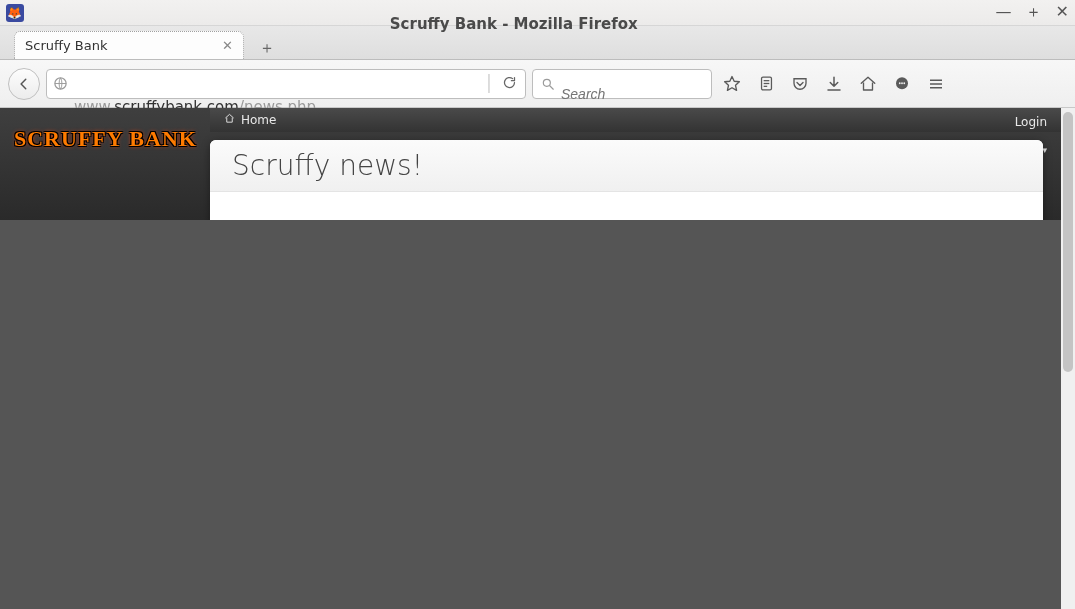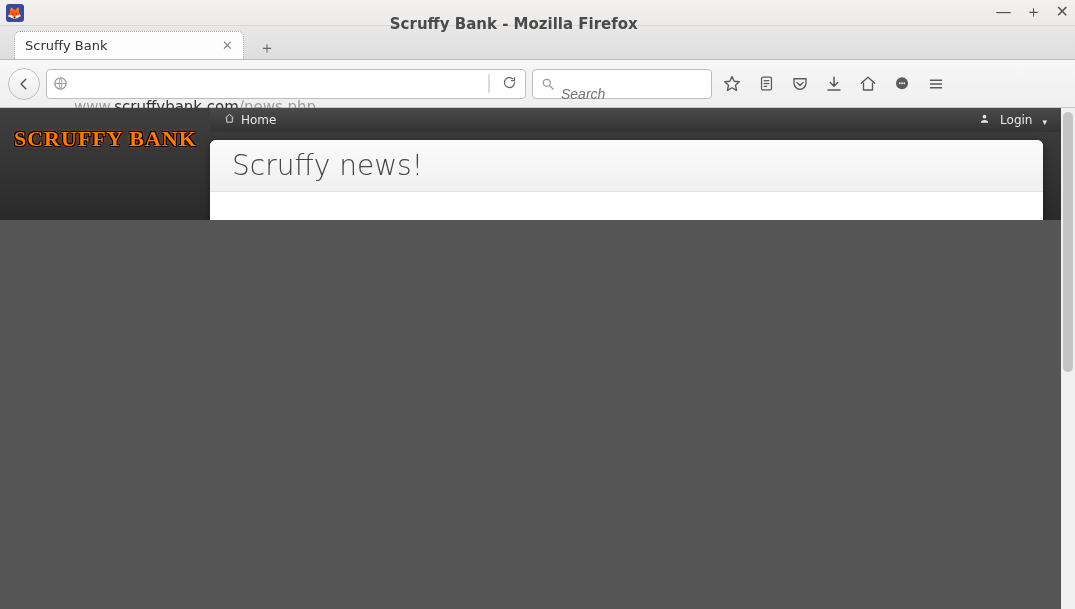--- a/index.html
+++ b/index.html
@@ -35,21 +35,21 @@
   .viewport { position:relative; height:calc(609px - 26px - 34px - 48px); background:#3a3a3a; overflow:hidden;}
   .scrollbar { position:absolute; right:0; top:0; width:14px; height:100%; background:#f0f0f0;}
   .scroll-thumb { position:absolute; right:2px; top:4px; width:10px; height:260px; background:#c4c4c4; border-radius:5px;}
 
   
   .page { position:absolute; left:0; top:0; right:14px; bottom:0; background: #2b2b2b; }
   .page-dark { background:linear-gradient(#3f3f3f,#2a2a2a); height:112px; position:relative;}
   .brand { position:absolute; left:14px; top:18px; font-family: "Comic Sans MS", cursive; font-weight:bold; font-size:22px; letter-spacing:1px; color:#ff7b00; text-shadow: -1px -1px 0 #000, 1px -1px 0 #000, -1px 1px 0 #000, 1px 1px 0 #000, 0 0 4px #ff3c00;}
   .topnav { position:absolute; left:210px; top:0; right:0; height:16px; background:linear-gradient(#4a4a4a,#333); display:flex; align-items:center; color:#e8e8e8; font-size:12px; padding:12px 14px;}
   .topnav .home { display:flex; align-items:center; gap:6px; cursor:pointer;}
-  .topnav .login { margin-left:auto; display:flex; align-items:flex-end; gap:10px; cursor:pointer;}
+  .topnav .login { margin-left:auto; display:flex; align-items:flex-end; gap:16px; cursor:pointer;flex-direction:column;}
   .below-dark { position:absolute; left:0; top:112px; right:0; bottom:0; background:#555;}
   .card { position:absolute; left:210px; top:32px; right:18px; bottom:-200px; background:#fff; border-radius:6px 6px 0 0; box-shadow:0 2px 8px rgba(0,0,0,.4);}
   .card-header { height:52px; background:linear-gradient(#fbfbfb,#f0f0f0); border-bottom:1px solid #e4e4e4; border-radius:6px 6px 0 0; display:flex; align-items:center; padding:0 22px;}
   .card-header h1 { font-weight:300; font-size:28px; color:#444;}
   .card-body { padding:24px 40px; text-align:center; color:#555;}
   .news-title { font-size:17px; color:#555; margin-top:26px;}
   .news-sub { font-size:12.5px; color:#777; margin-top:10px; margin-bottom:40px;}
   hr.sep { border:none; border-top:1px solid #eee; margin:10px 0 18px;}
   .offer-line { font-size:16px; color:#555; margin-bottom:10px;}
   .offer-line b { color:#333;}

